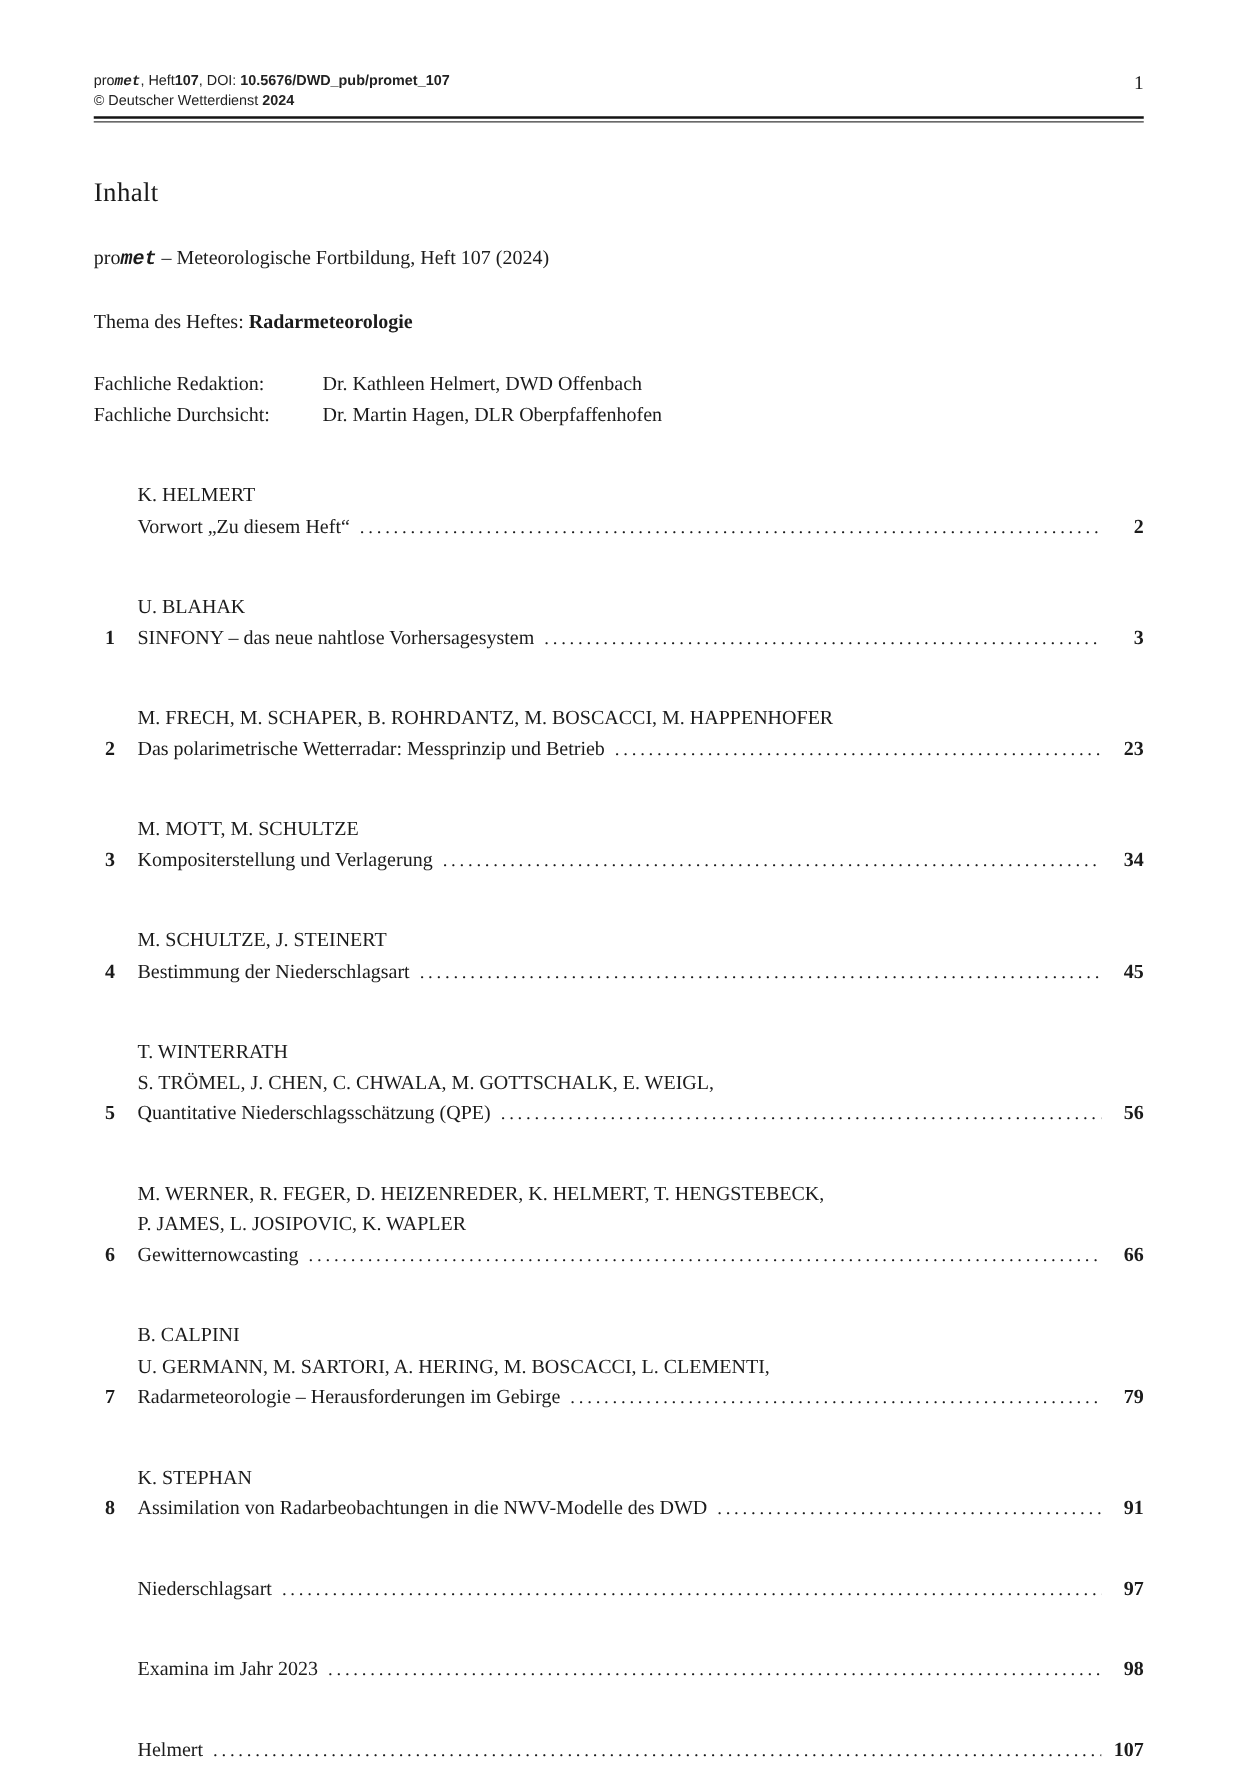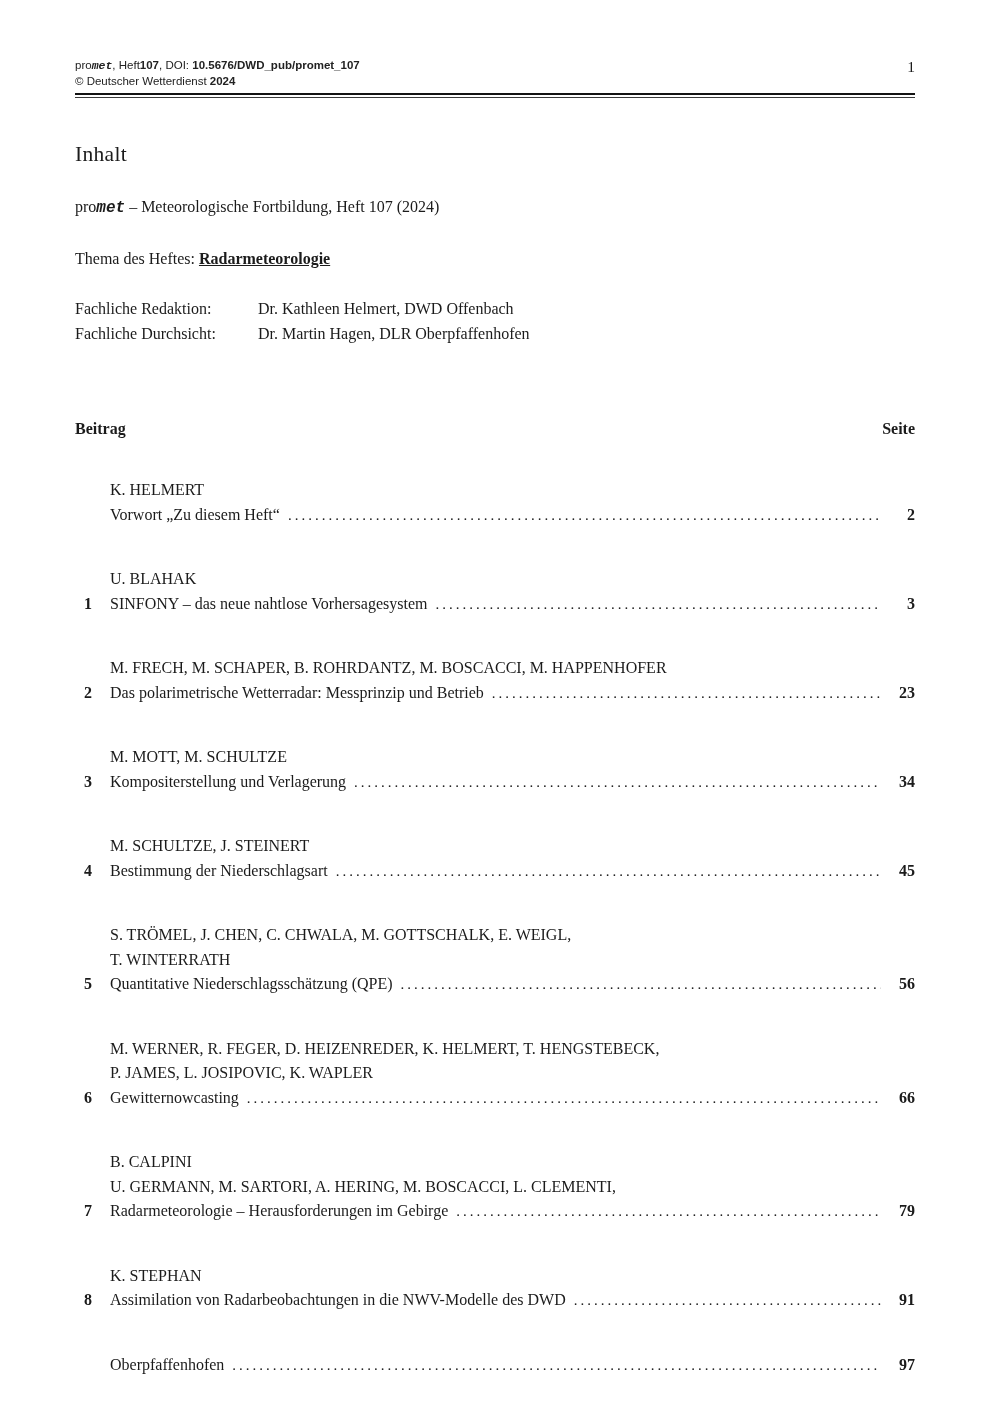--- a/index.html
+++ b/index.html
@@ -32,21 +32,21 @@
     font-size: 15.5px;
     color: #1b1b1b;
   }
   .rule {
     margin-top: 5px;
     height: 2px;
     border-top: 2.5px solid #141414;
     border-bottom: 1px solid #3a3a3a;
   }
   .bi { font-weight: bold; font-style: italic; font-family: Liberation Mono, monospace; }
-  .b  { font-weight: bold; text-decoration: underline; }
+  .b  { font-weight: bold; }
   .semib { font-weight: bold; }
 
   
   .inhalt {
     margin: 44px 0 0 0;
     font-size: 21.5px;
     font-weight: normal;
     letter-spacing: 0.3px;
   }
   .subtitle { margin: 30px 0 0 0; font-size: 16px; line-height: 19px; }
@@ -108,24 +108,20 @@
 
   <p class="subtitle"><span>pro</span><span class="bi">met</span><span> – Meteorologische Fortbildung, Heft 107 (2024)</span></p>
 
   <p class="thema"><span>Thema des Heftes: </span><span class="b">Radarmeteorologie</span></p>
 
   <div class="fach">
     <div><span class="fach-label">Fachliche Redaktion:</span><span>Dr. Kathleen Helmert, DWD Offenbach</span></div>
     <div><span class="fach-label">Fachliche Durchsicht:</span><span>Dr. Martin Hagen, DLR Oberpfaffenhofen</span></div>
   </div>
 
-  <div class="toc-head">
-    <span>Beitrag</span>
-    <span>Seite</span>
-  </div>
 
   <div id="toc-list">
   <div class="entry">
     <div class="authors">
           <div>K. HELMERT</div>
         </div>
     <div class="trow">
       <span class="tnum"></span>
       <span class="ttitle">Vorwort „Zu diesem Heft“</span>
       <span class="dots"></span>
@@ -176,22 +172,22 @@
     <div class="trow">
       <span class="tnum">4</span>
       <span class="ttitle">Bestimmung der Niederschlagsart</span>
       <span class="dots"></span>
       <span class="tpage">45</span>
     </div>
   </div>
 
   <div class="entry">
     <div class="authors">
+          <div>T. WINTERRATH</div>
           <div>S. TRÖMEL, J. CHEN, C. CHWALA, M. GOTTSCHALK, E. WEIGL,</div>
-          <div>T. WINTERRATH</div>
         </div>
     <div class="trow">
       <span class="tnum">5</span>
       <span class="ttitle">Quantitative Niederschlagsschätzung (QPE)</span>
       <span class="dots"></span>
       <span class="tpage">56</span>
     </div>
   </div>
 
   <div class="entry">
@@ -229,40 +225,40 @@
       <span class="ttitle">Assimilation von Radarbeobachtungen in die NWV-Modelle des DWD</span>
       <span class="dots"></span>
       <span class="tpage">91</span>
     </div>
   </div>
 
   <div class="entry">
 
     <div class="trow">
       <span class="tnum"></span>
-      <span class="ttitle">Oberpfaffenhofen</span>
+      <span class="ttitle">Niederschlagsart</span>
       <span class="dots"></span>
       <span class="tpage">97</span>
     </div>
   </div>
 
   <div class="entry">
 
     <div class="trow">
       <span class="tnum"></span>
       <span class="ttitle">Examina im Jahr 2023</span>
       <span class="dots"></span>
       <span class="tpage">98</span>
     </div>
   </div>
 
   <div class="entry">
 
     <div class="trow">
       <span class="tnum"></span>
-      <span class="ttitle">Beitrag</span>
+      <span class="ttitle">Helmert</span>
       <span class="dots"></span>
       <span class="tpage">107</span>
     </div>
   </div>
 </div>
 
 </div>
 
 </body></html>

